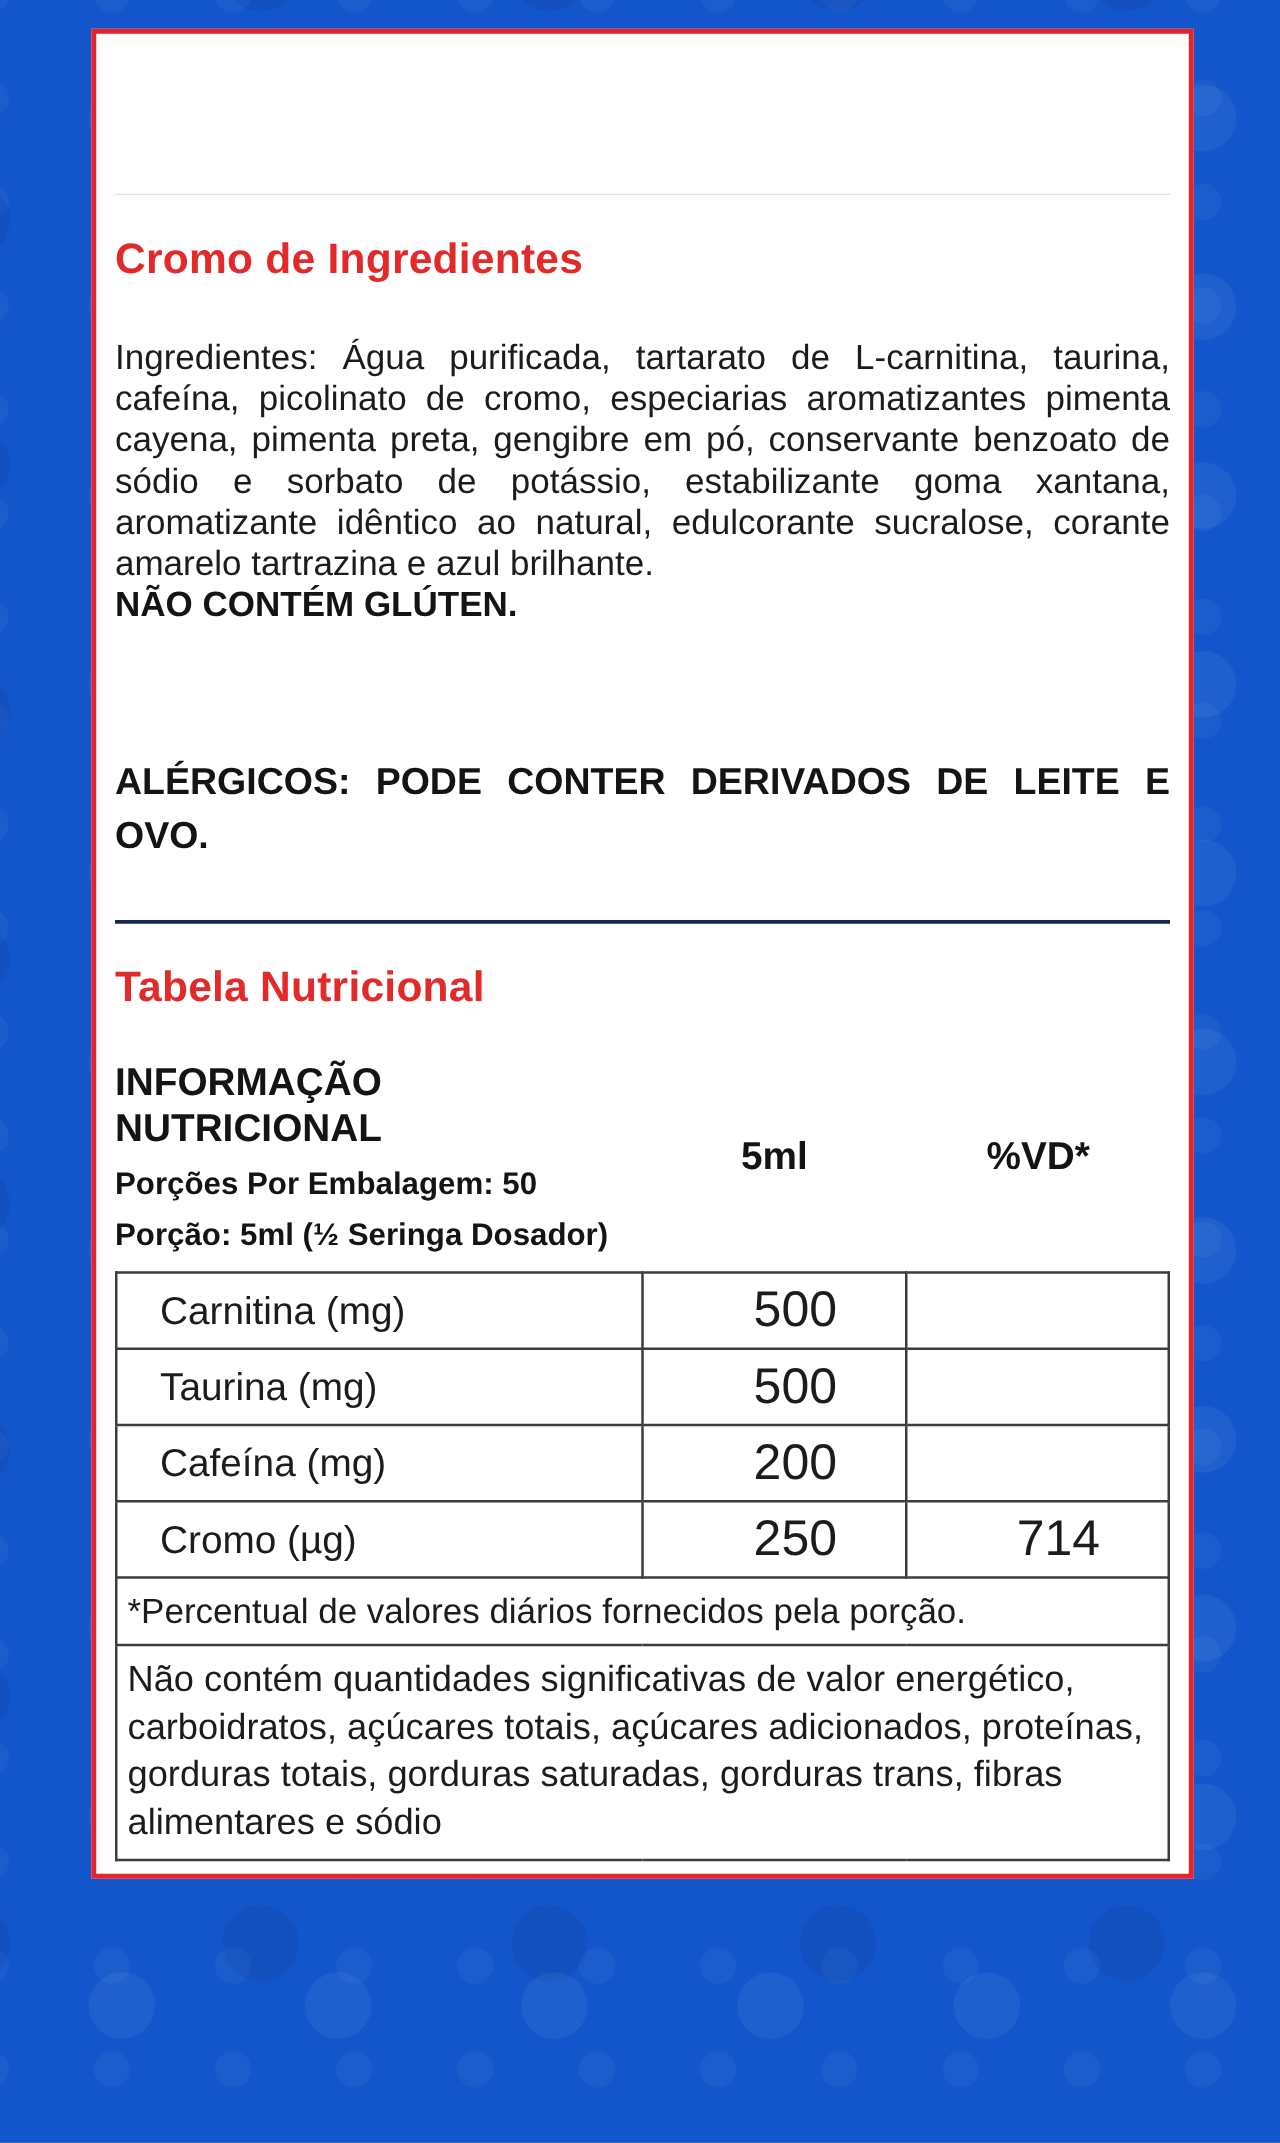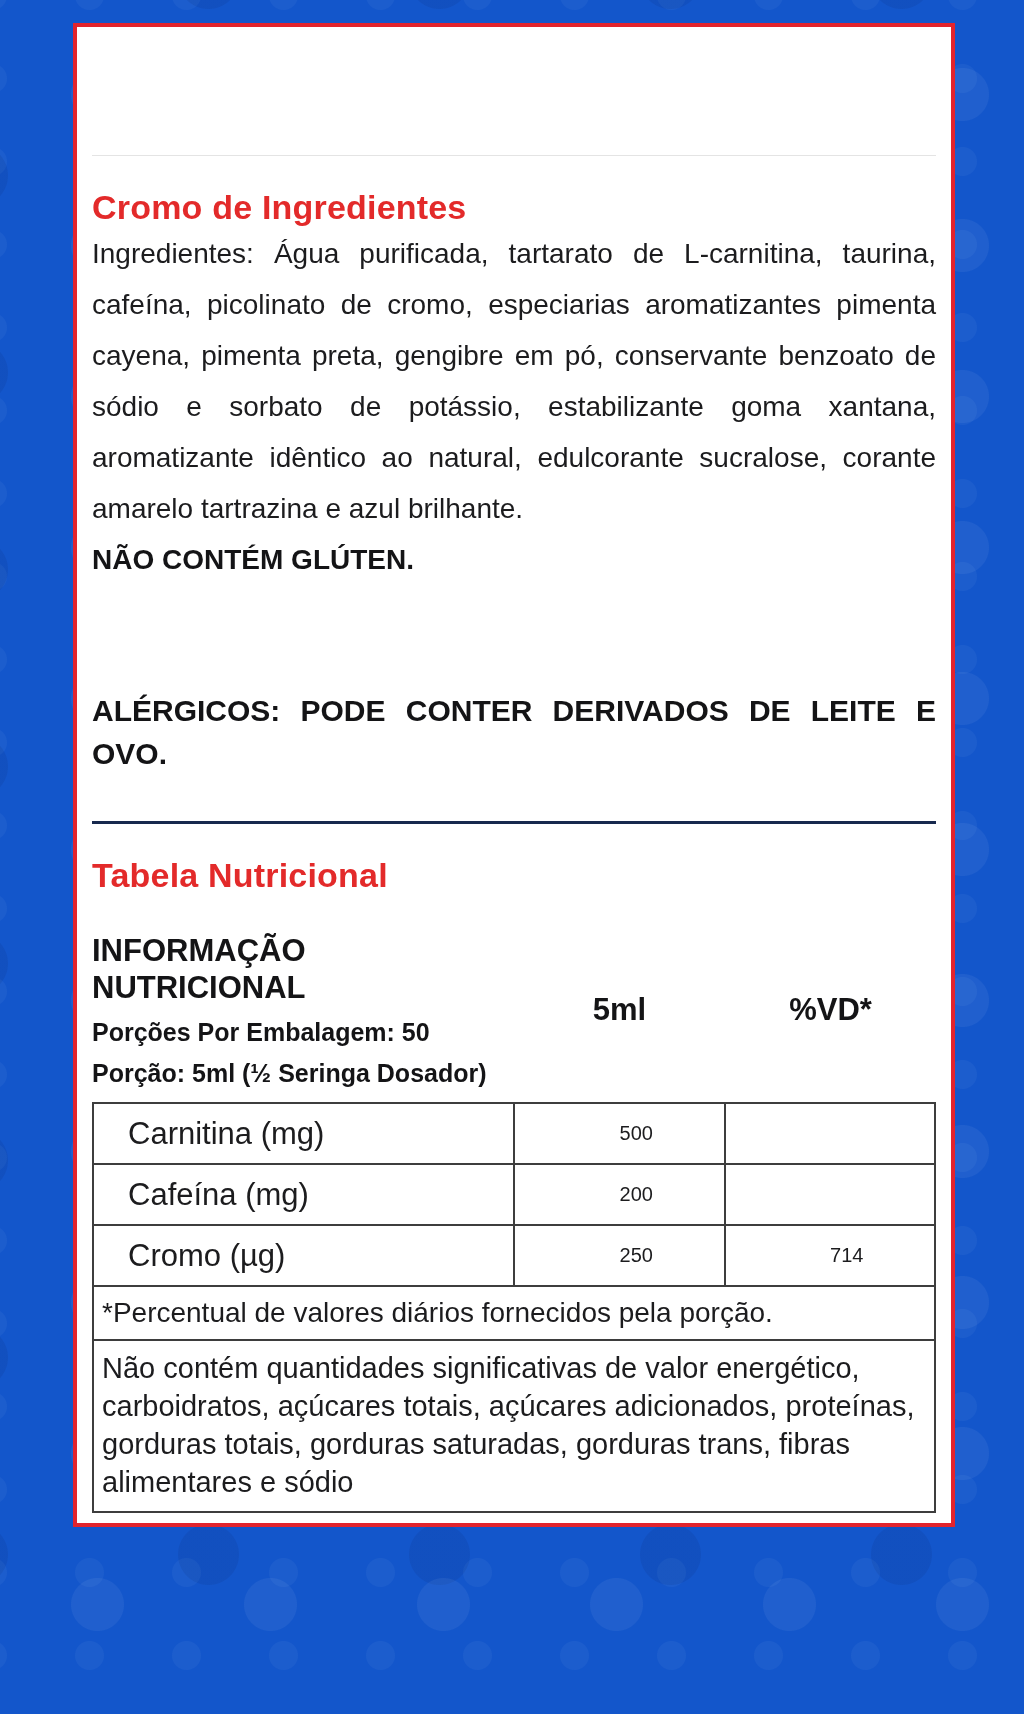--- a/index.html
+++ b/index.html
@@ -39,22 +39,23 @@
   h2.section-heading {
     margin-top:31px;
     font-size:34px;
     line-height:41px;
     font-weight:600;
     color:#e32a2a;
     letter-spacing:0.2px;
   }
 
   .ingredients-text {
+    margin-top:41px;
     font-size:28px;
-    line-height:51px;
+    line-height:33px;
     color:#1c1c1e;
     text-align:justify;
   }
   .gluten-note {
     display:block;
     font-weight:700;
     color:#141416;
     text-align:left;
   }
 
@@ -108,21 +109,21 @@
     color:#1c1c1e;
   }
   .nutri-table td { border:2px solid #3d3d3d; vertical-align:middle; }
   .nutri-table tr.data td { height:61px;padding-left:34px; }
   .nutri-table td.nutrient {
     font-size:31px;
     padding-left:8px;
     text-align:left;
   }
   .nutri-table td.center {
-    font-size:20px;
+    font-size:40px;
     text-align:center;
   }
   .nutri-table td.note {
     font-size:29px;
     line-height:38px;
     padding:8px 8px 10px 8px;
     text-align:left;
   }
   .nutri-table td.footnote {
     font-size:28px;
@@ -170,20 +171,25 @@
         <col style="width:25%">
         <col style="width:25%">
       </colgroup>
       <tbody>
         <tr class="data">
           <td class="nutrient">Carnitina (mg)</td>
           <td class="center">500</td>
           <td class="center"></td>
         </tr>
         <tr class="data">
+          <td class="nutrient">Taurina (mg)</td>
+          <td class="center">500</td>
+          <td class="center"></td>
+        </tr>
+        <tr class="data">
           <td class="nutrient">Cafeína (mg)</td>
           <td class="center">200</td>
           <td class="center"></td>
         </tr>
         <tr class="data">
           <td class="nutrient">Cromo (µg)</td>
           <td class="center">250</td>
           <td class="center">714</td>
         </tr>
         <tr>

